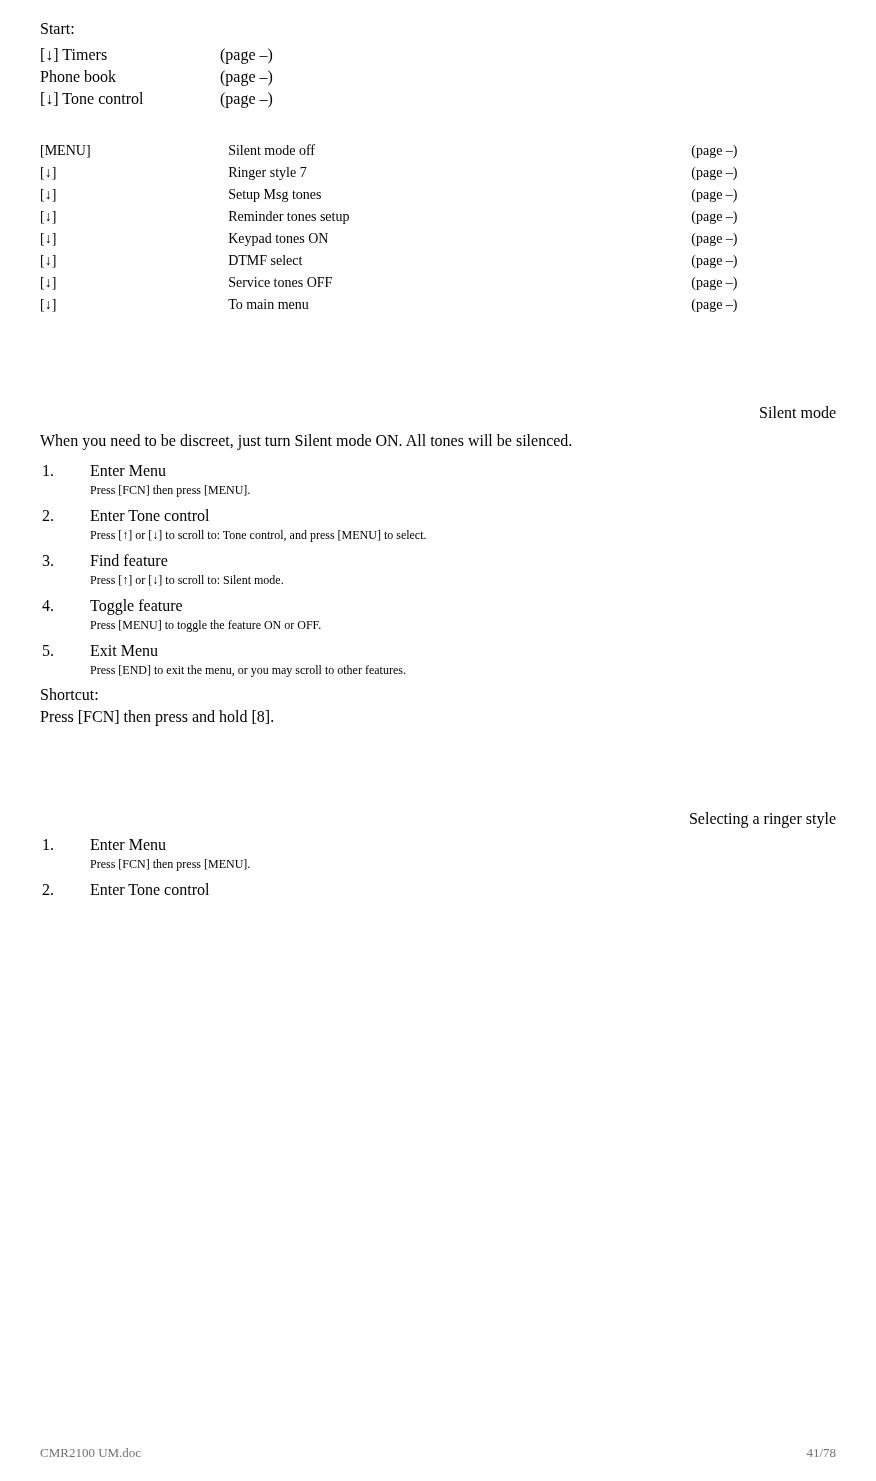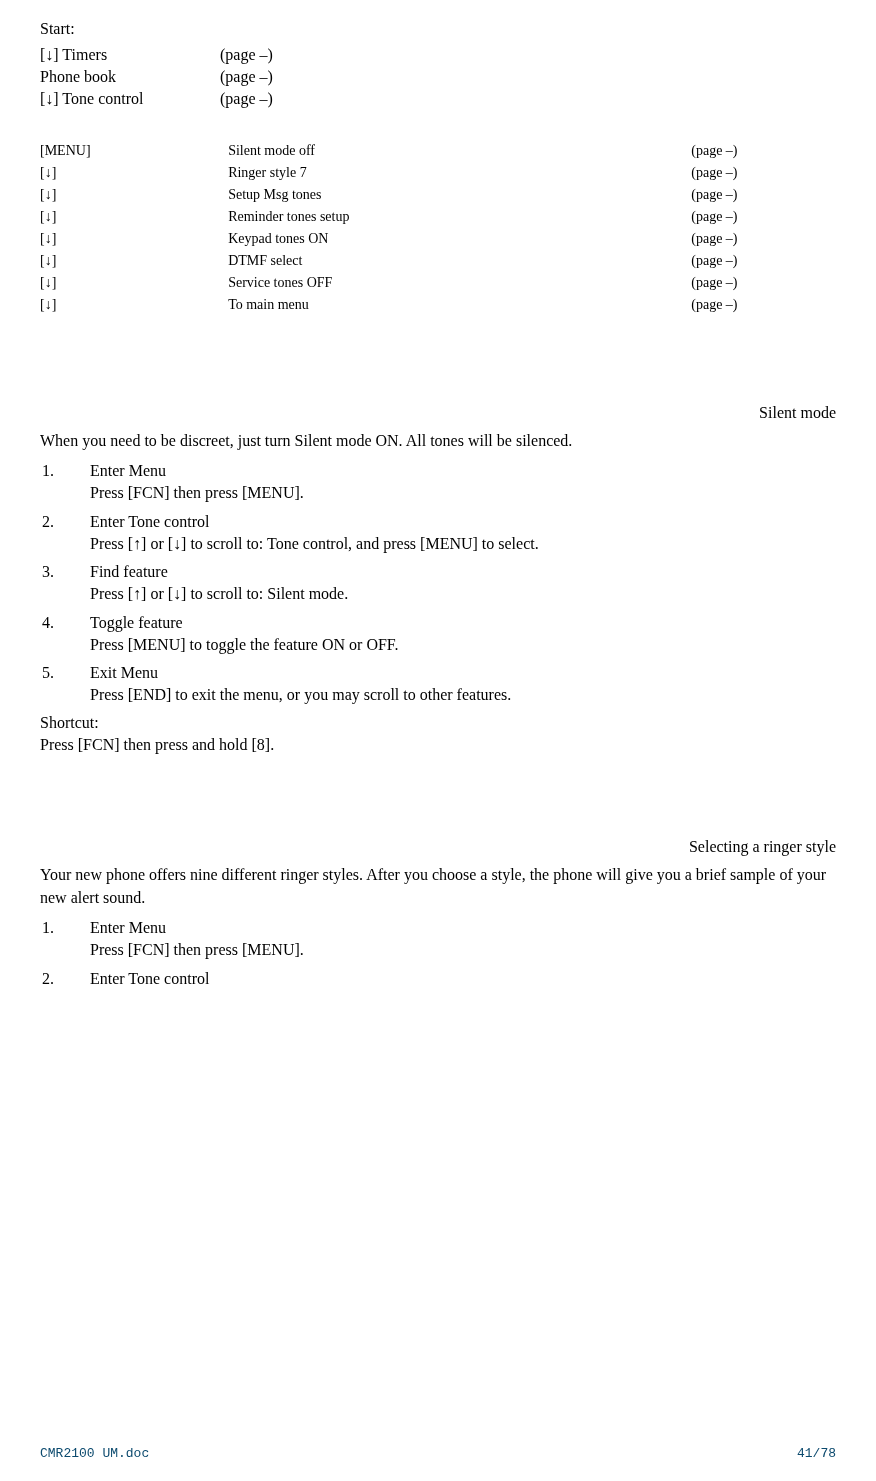--- a/index.html
+++ b/index.html
@@ -78,43 +78,43 @@
       flex-shrink: 0;
       font-size: 16px;
       padding-left: 2px;
     }
     .list-main {
       flex: 1;
       font-size: 16px;
     }
     .list-sub {
       margin-left: 50px;
-      font-size: 16px;
+      font-size: 12px;
       margin-bottom: 8px;
       line-height: 1.4;
     }
     .shortcut-label {
       font-size: 16px;
       margin-bottom: 4px;
     }
     .shortcut-text {
       font-size: 16px;
       margin-bottom: 16px;
     }
     .footer {
       position: fixed;
       bottom: 20px;
       left: 0;
       width: 876px;
       padding: 0 40px;
       display: flex;
       justify-content: space-between;
       font-size: 13px;
-      font-family: Liberation Mono, monospace;
-      color: #0c4a6e;
+      font-family: Liberation Serif, serif;
+      color: #737373;
     }
     .spacer {
       height: 20px;
     }
   </style>
 </head>
 <body>
 
 <div class="page-content">
 
@@ -228,21 +228,20 @@
     </div>
     </div>
 
   <div class="shortcut-label">Shortcut:</div>
   <div class="shortcut-text">Press [FCN] then press and hold [8].</div>
 
   <div class="spacer"></div>
   <div class="spacer"></div>
 
   <div class="section-heading">Selecting a ringer style</div>
-  <div class="paragraph">Your new phone offers nine different ringer styles. After you choose a style, the phone will give you a brief sample of your new alert sound.</div>
 
   <div id="ringer-steps-container">
       <div>
       <div class="list-item-row">
         <span class="list-number">1.</span>
         <span class="list-main">Enter Menu</span>
       </div>
       <div class="list-sub">Press [FCN] then press [MENU].</div>
     </div>
       <div>

